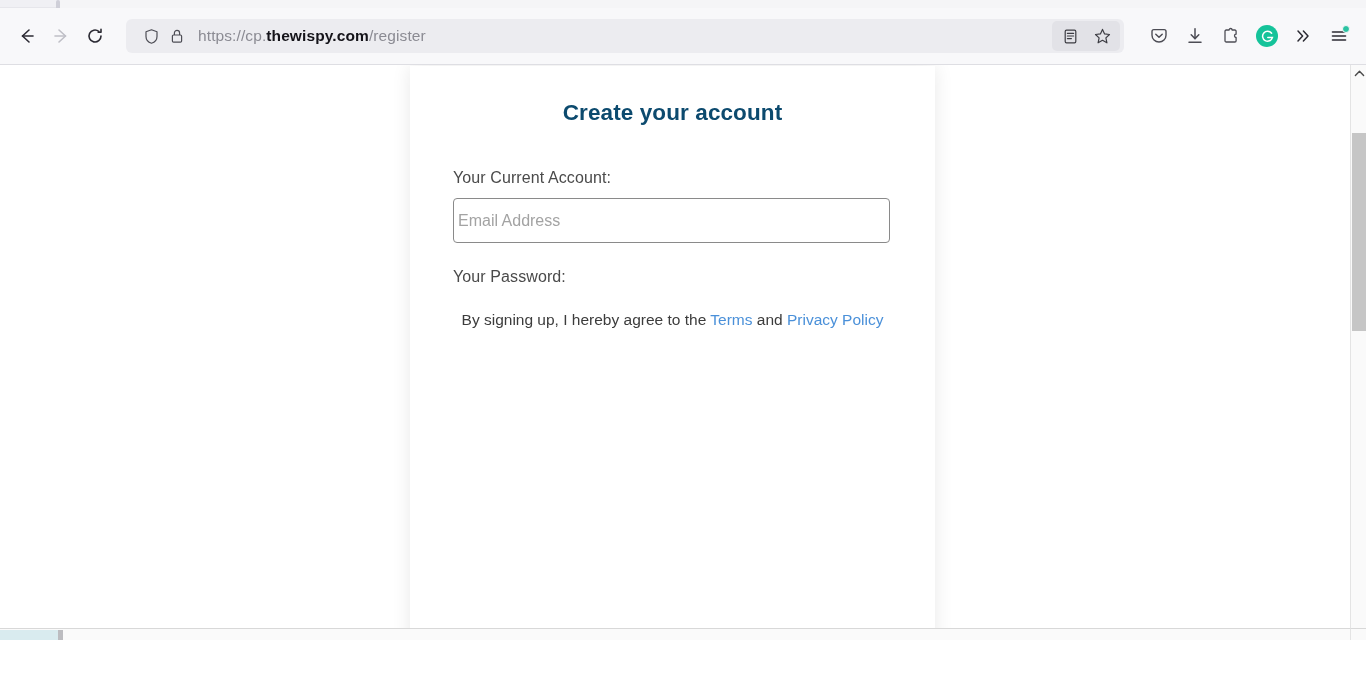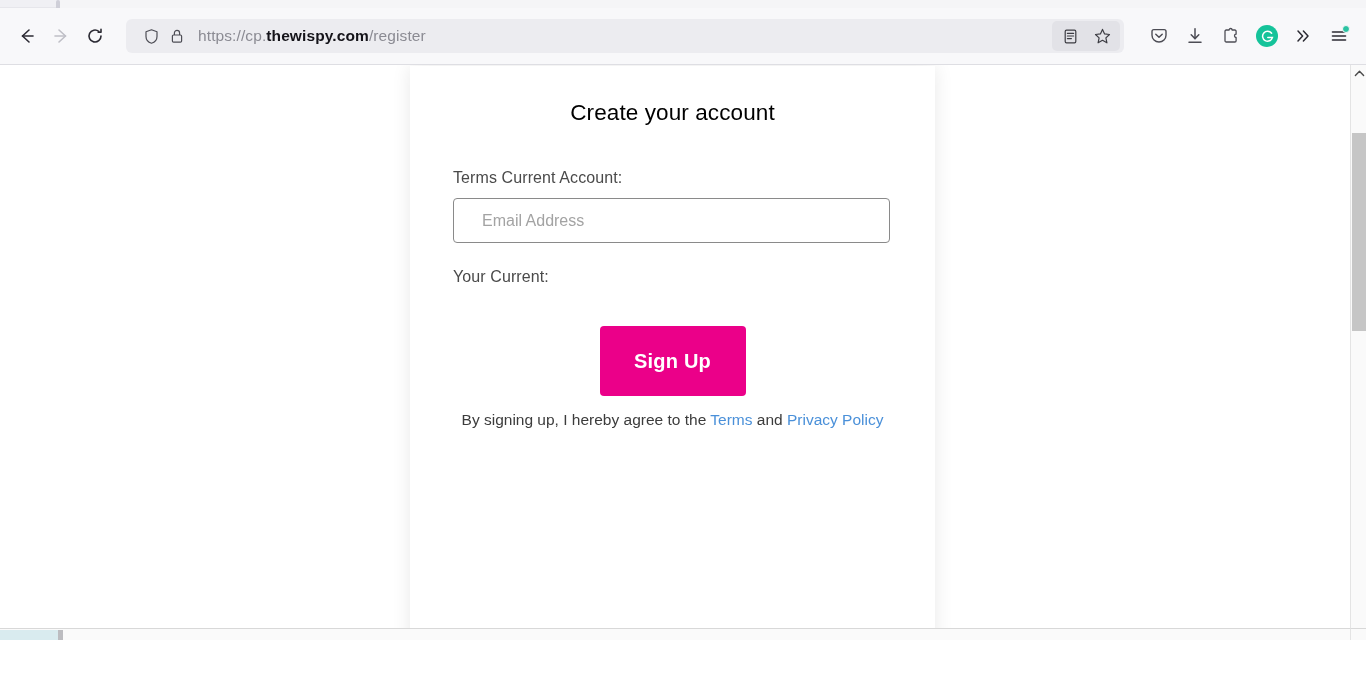--- a/index.html
+++ b/index.html
@@ -160,39 +160,39 @@
     width: 525px;
     min-height: 660px;
     background: #ffffff;
     box-shadow: 0 0 18px rgba(0,0,0,0.09);
     padding: 34px 43px 0 43px;
   }
 
   .card-title {
     text-align: center;
     font-size: 22.5px;
-    color: #000000;
-    font-weight: 400;
+    color: #0c4a6e;
+    font-weight: 700;
     margin-bottom: 43px;
     letter-spacing: 0.1px;
   }
 
   .field { margin-bottom: 25px; }
   .field-label {
     font-size: 16px;
     color: #4a4a4a;
     margin-bottom: 11px;
     letter-spacing: 0.1px;
   }
   .field-input {
     width: 437px;
     height: 45px;
     border: 1px solid #8a8a8a;
     border-radius: 4px;
-    padding: 0 28px;
+    padding: 0 4px;
     font-size: 16px;
     font-family: "Liberation Sans", sans-serif;
     color: #333;
     background: #fff;
     outline: none;
   }
   .field-input::placeholder { color: #a3a3a3; }
   .field-input.focused { caret-color: #333; }
 
   .btn-row {
@@ -408,34 +408,31 @@
 
   <div class="viewport">
 
     <div class="page">
 
       <div class="card">
 
         <div class="card-title">Create your account</div>
 
         <div class="field">
-          <div class="field-label">Terms Current Account:</div>
+          <div class="field-label">Your Current Account:</div>
           <input class="field-input focused" type="text" autofocus="" placeholder="Email Address" style="">
         </div>
 
         <div class="field">
-          <div class="field-label">Your Current:</div>
+          <div class="field-label">Your Password:</div>
         </div>
 
         <div class="field">
         </div>
 
-        <div class="btn-row">
-          <button class="signup-btn">Sign Up</button>
-        </div>
 
         <div class="agree"><span>By signing up, I hereby agree to the </span><a href="#">Terms</a><span> and </span><a href="#">Privacy Policy</a></div>
 
       </div>
     </div>
 
     <div class="vscroll">
       <div class="vscroll-arrow">
         <svg width="11" height="9" viewBox="0 0 11 9">
           <path d="M1.4 6.4 L5.5 2.2 L9.6 6.4" fill="none" stroke="#4a4a4a" stroke-width="1.4" stroke-linecap="round" stroke-linejoin="round"></path>

